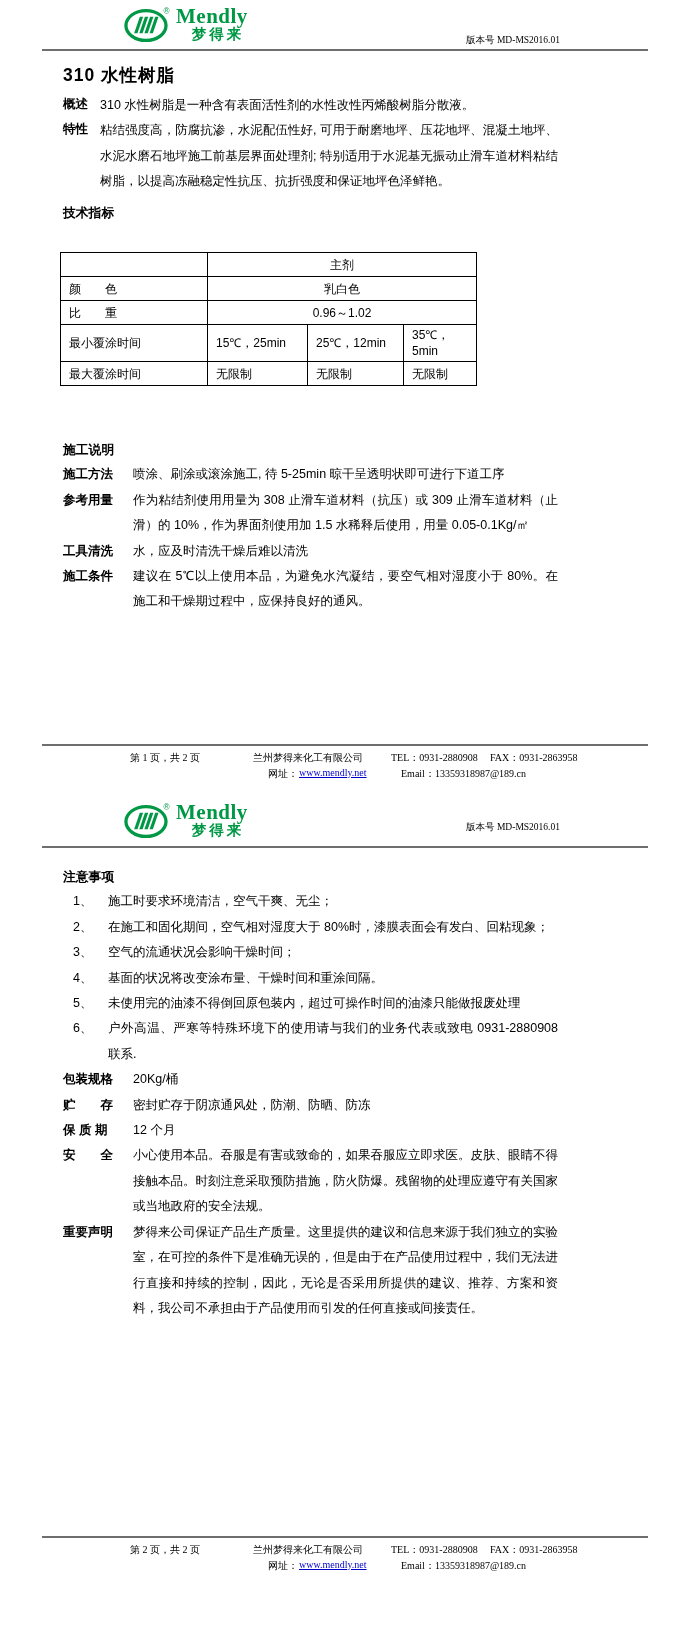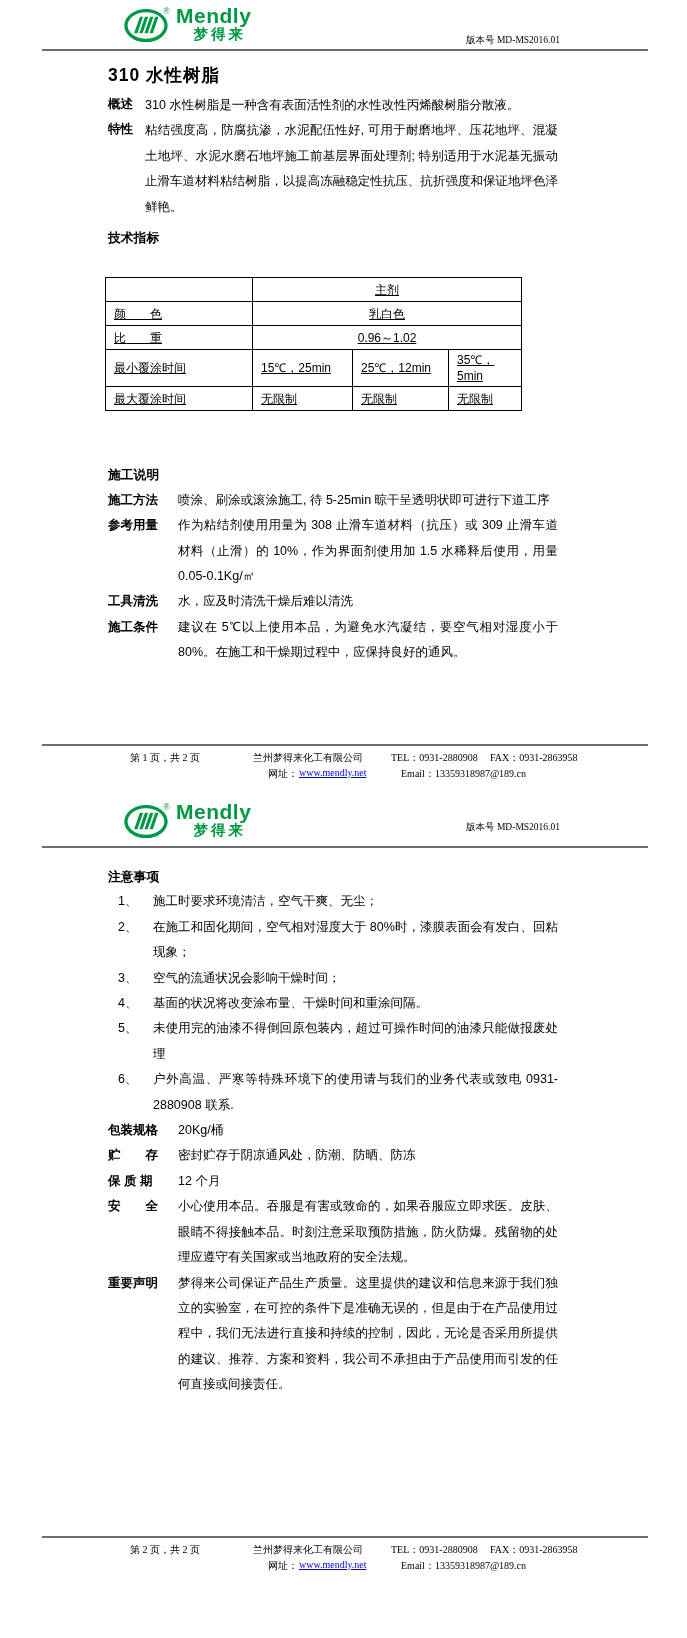--- a/index.html
+++ b/index.html
@@ -18,46 +18,46 @@
 
   
   .doc-header { position: relative; height: 49px; }
   .page--2 .doc-header { height: 56px; }
   .logo { position: absolute; left: 123px; top: 6px; display: flex; align-items: flex-start; }
   .page--2 .logo { top: 12px; }
   .emblem { display: block; }
   .logo-text { margin-left: 5px; }
   .brand {
     color: var(--green); font-weight: 700; font-size: 21px;
-    letter-spacing: 0.5px; line-height: 20px; font-family: Liberation Sans, sans-serif;
+    letter-spacing: 0.5px; line-height: 20px; font-family: Liberation Serif, serif;
   }
   .brand-cn {
     color: var(--green); font-weight: 700; font-size: 14.5px;
     letter-spacing: 3px; line-height: 16px; margin-left: 12px; text-align: center;
   }
   .version {
     position: absolute; right: 127px; bottom: 2px;
     font-size: 9.5px; font-family: "Liberation Serif", serif;
   }
   .page--2 .version { bottom: 12px; }
   .rule { border-top: 2px solid #6e6e6e; margin: 0 39px 0 42px; height: 0; }
 
   
-  .content { padding: 0 129px 0 108px; font-size: 12.5px; line-height: 25.4px; margin-top: 12px; }
+  .content { padding: 0 129px 0 63px; font-size: 12.5px; line-height: 25.4px; margin-top: 12px; }
   .title { font-size: 17.5px; font-weight: 700; letter-spacing: 1px; margin: 9px 0 6px; line-height: 24px; }
   .sec-row { display: flex; }
   .sec-row .lbl { width: 37px; flex: none; font-weight: 700; font-family: Liberation Mono, monospace; }
   .sec-row .txt { flex: 1; text-align: justify; }
   h2.heading { font-size: 12.8px; font-weight: 700; line-height: 25.4px; margin-top: 5px; }
 
   
   table.tech {
     border-collapse: collapse; table-layout: fixed;
     width: 416px; margin: 27px 0 0 -3px;
-    font-size: 12px; line-height: 16px; text-decoration: underline;
+    font-size: 12px; line-height: 16px;
   }
   table.tech td { border: 1px solid #000; height: 24px; padding: 2px 8px; vertical-align: middle; }
   td.c-center { text-align: center; }
   td.c-left { text-align: left; }
 
   .gap-construction { height: 46px; }
 
   .crow { display: flex; }
   .crow .lbl { width: 70px; flex: none; font-weight: 700; }
   .crow .txt { flex: 1; text-align: justify; }

